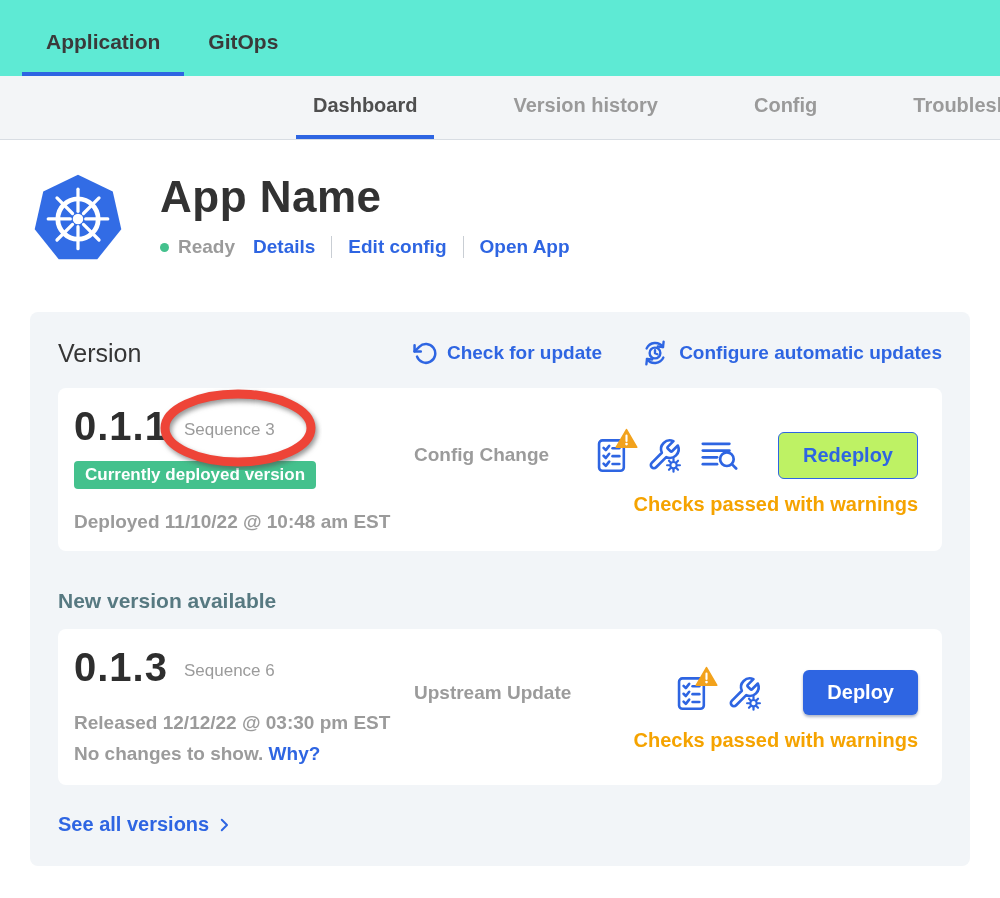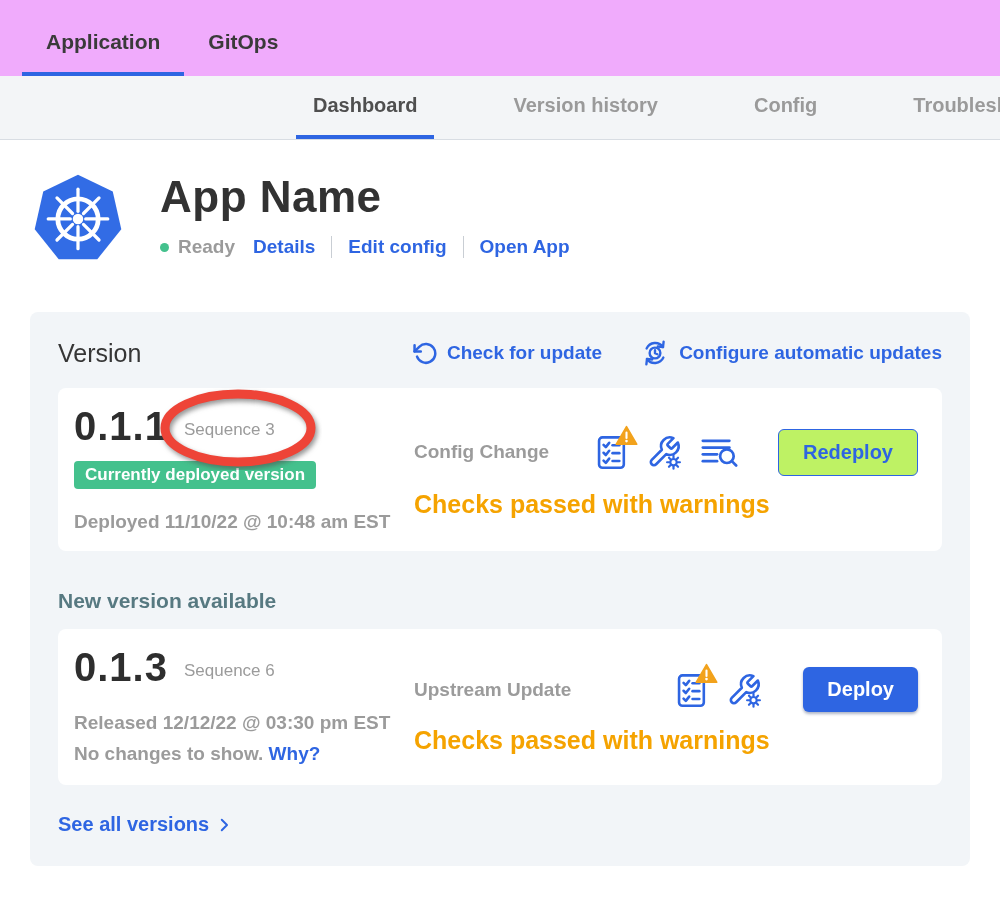--- a/index.html
+++ b/index.html
@@ -1,20 +1,20 @@
 <!DOCTYPE html>
 <html><head>
 <meta charset="utf-8">
 <style>
   * { margin:0; padding:0; box-sizing:border-box; }
   html,body { width:1000px; height:898px; background:#fff; overflow:hidden;
     font-family:"Liberation Sans", sans-serif; color:#323232; }
 
   
-  .topnav { display:flex; align-items:stretch; height:76px; padding-top:12px; background:#f0abfc; }
+  .topnav { display:flex; align-items:stretch; height:76px; padding-top:12px; background:#5eead4; }
   .topnav .tab { display:flex; align-items:center; padding:0 24px; font-size:21px; font-weight:700;
     color:#3a3a3a; cursor:pointer; border-bottom:4px solid transparent; }
   .topnav .tab:first-child { margin-left:22px; }
   .topnav .tab.active { border-bottom-color:#2e65e2; }
 
   
   .subnav { height:64px; background:#f3f5f7; border-bottom:1px solid #d8dde3; overflow:hidden; }
   .subnav ul { list-style:none; display:flex; height:100%; padding-left:229px; white-space:nowrap;margin-left:36px; }
   .subnav li { display:flex; align-items:center; margin:0 31px; padding:0 17px; font-size:20px;
     font-weight:600; color:#9a9a9a; cursor:pointer; border-bottom:4px solid transparent; }
@@ -50,21 +50,21 @@
   .meta-line { margin-top:22px; color:#9b9b9b; font-size:19px; font-weight:600; }
   .nochanges-line { margin-top:9px; color:#9b9b9b; font-size:19px; font-weight:600; }
   .why-link { color:#2e65e2; font-weight:700; cursor:pointer; }
 
   .rel-right { flex:1; display:flex; flex-direction:column; justify-content:center; padding-top:10px; }
   .rel-right-top { display:flex; align-items:center; }
   .source-label { color:#9b9b9b; font-size:19px; font-weight:700; }
   .icon-group { margin-left:auto; display:flex; align-items:center; gap:18px; }
   .icon-btn { position:relative; display:inline-flex; cursor:pointer; }
   .warn-badge { position:absolute; top:-9px; right:-11px; }
-  .checks-line { margin-top:14px; text-align:left; color:#f5a300; font-size:25px; font-weight:700; }
+  .checks-line { margin-top:14px; text-align:right; color:#f5a300; font-size:20px; font-weight:700; }
 
   .btn { font-family:inherit; font-size:20px; font-weight:700; border-radius:6px; cursor:pointer;
     padding:11px 24px; margin-left:22px; }
   .btn-outline { background:#bef264; color:#2e65e2; border:1.5px solid #2e65e2; }
   .btn-solid { background:#2e65e2; color:#fff; border:none; box-shadow:0 2px 3px rgba(20,40,90,.35); }
 
   .new-version-heading { margin-top:38px; color:#577981; font-size:21px; font-weight:700; }
   .release-card.available { margin-top:16px; }
 
   .see-all { display:inline-flex; align-items:center; gap:6px; margin-top:28px; color:#2e65e2;

